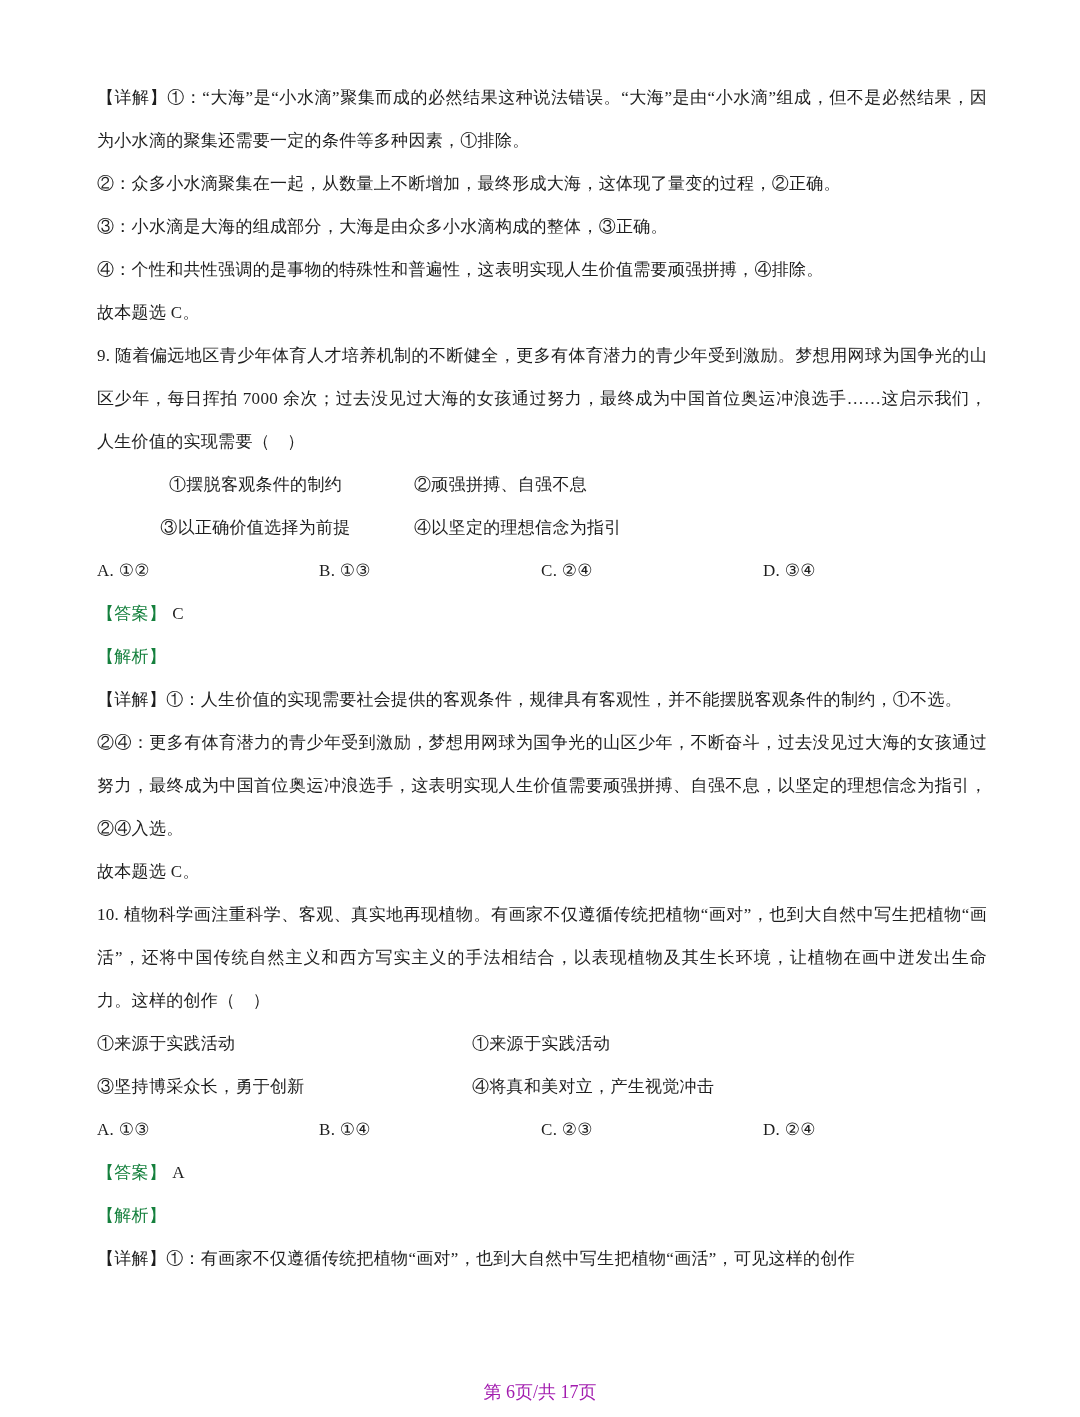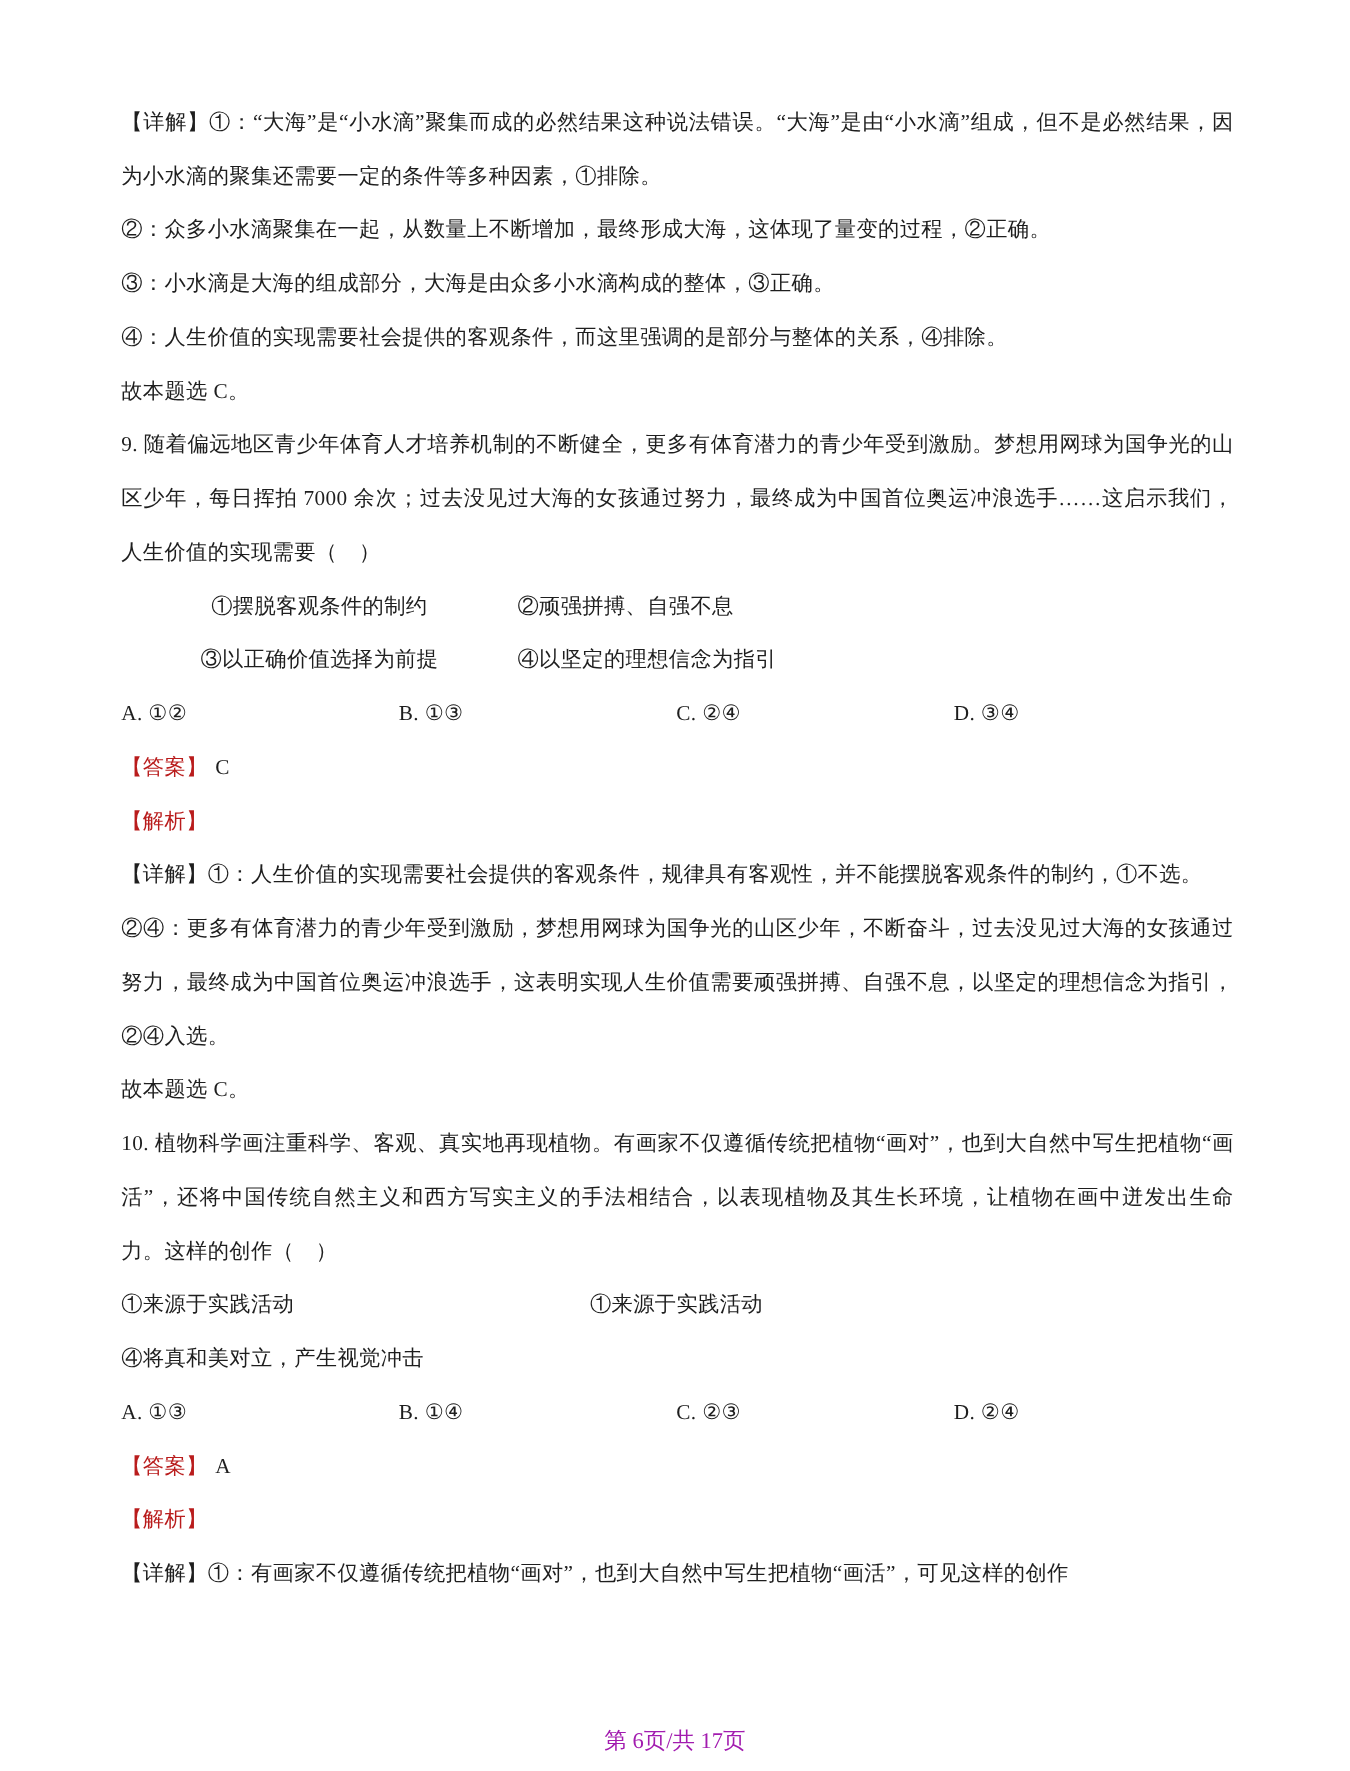--- a/index.html
+++ b/index.html
@@ -20,40 +20,40 @@
     left: 97px; top: 76px; width: 890px;
     font-size: 17px;
     line-height: 43px;
     letter-spacing: 0.3px;
   }
   p.para { text-align: justify; }
   .row { display: flex; }
   .opt-col-q9 { width: 317px; flex-shrink: 0; text-align: center; }
   .opt-col-q10 { width: 375px; flex-shrink: 0; }
   .choice-col { width: 222px; flex-shrink: 0; }
-  .blue { color: #b91c1c; }
+  .blue { color: #15803d; }
   .answer-letter { margin-left: 6px; }
   .footer {
     position: absolute;
     left: 0; right: 0; top: 1380px;
     text-align: center;
     font-size: 18px;
     color: #a21caf;
   }
 </style>
 </head>
 <body>
 
 <div class="page">
   <div class="content">
 
     <p class="para">【详解】①：“大海”是“小水滴”聚集而成的必然结果这种说法错误。“大海”是由“小水滴”组成，但不是必然结果，因为小水滴的聚集还需要一定的条件等多种因素，①排除。</p>
     <p class="para">②：众多小水滴聚集在一起，从数量上不断增加，最终形成大海，这体现了量变的过程，②正确。</p>
     <p class="para">③：小水滴是大海的组成部分，大海是由众多小水滴构成的整体，③正确。</p>
-    <p class="para">④：人生价值的实现需要社会提供的客观条件，而这里强调的是部分与整体的关系，④排除。</p>
+    <p class="para">④：个性和共性强调的是事物的特殊性和普遍性，这表明实现人生价值需要顽强拼搏，④排除。</p>
     <p class="para">故本题选 C。</p>
 
     <p class="para">9. 随着偏远地区青少年体育人才培养机制的不断健全，更多有体育潜力的青少年受到激励。梦想用网球为国争光的山区少年，每日挥拍 7000 余次；过去没见过大海的女孩通过努力，最终成为中国首位奥运冲浪选手……这启示我们，人生价值的实现需要（　）</p>
     <div class="row">
       <span class="opt-col-q9">①摆脱客观条件的制约</span>
       <span>②顽强拼搏、自强不息</span>
     </div>
     <div class="row">
       <span class="opt-col-q9">③以正确价值选择为前提</span>
       <span>④以坚定的理想信念为指引</span>
@@ -71,20 +71,21 @@
     <p class="para">【详解】①：人生价值的实现需要社会提供的客观条件，规律具有客观性，并不能摆脱客观条件的制约，①不选。</p>
     <p class="para">②④：更多有体育潜力的青少年受到激励，梦想用网球为国争光的山区少年，不断奋斗，过去没见过大海的女孩通过努力，最终成为中国首位奥运冲浪选手，这表明实现人生价值需要顽强拼搏、自强不息，以坚定的理想信念为指引，②④入选。</p>
     <p class="para">故本题选 C。</p>
 
     <p class="para">10. 植物科学画注重科学、客观、真实地再现植物。有画家不仅遵循传统把植物“画对”，也到大自然中写生把植物“画活”，还将中国传统自然主义和西方写实主义的手法相结合，以表现植物及其生长环境，让植物在画中迸发出生命力。这样的创作（　）</p>
     <div class="row">
       <span class="opt-col-q10">①来源于实践活动</span>
       <span>①来源于实践活动</span>
     </div>
     <div class="row">
+      <span class="opt-col-q10">③坚持博采众长，勇于创新</span>
       <span>④将真和美对立，产生视觉冲击</span>
     </div>
     <div class="row">
       <span class="choice-col">A. ①③</span>
       <span class="choice-col">B. ①④</span>
       <span class="choice-col">C. ②③</span>
       <span>D. ②④</span>
     </div>
     <p>
       <span class="blue">【答案】</span><span class="answer-letter">A</span>

